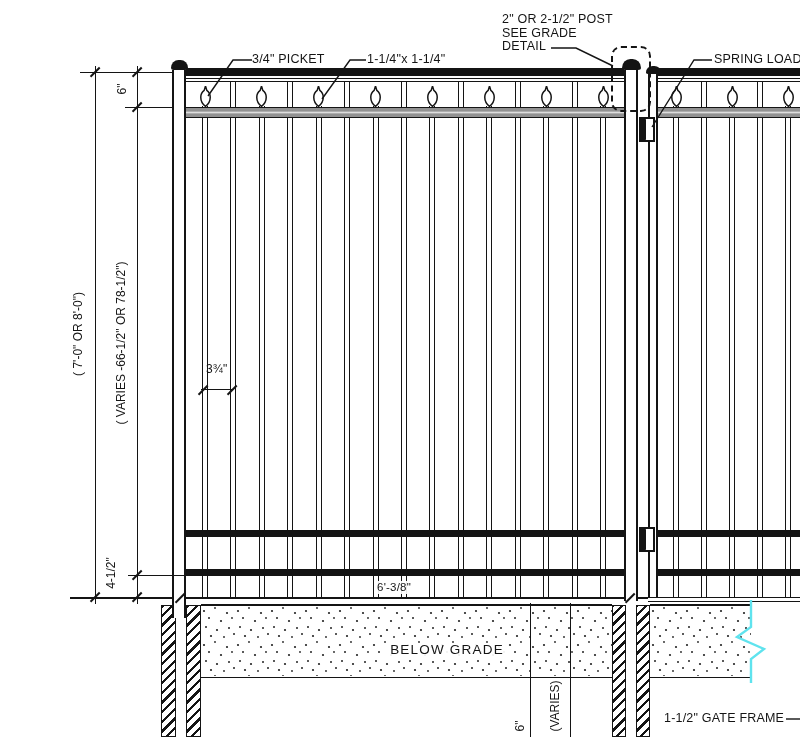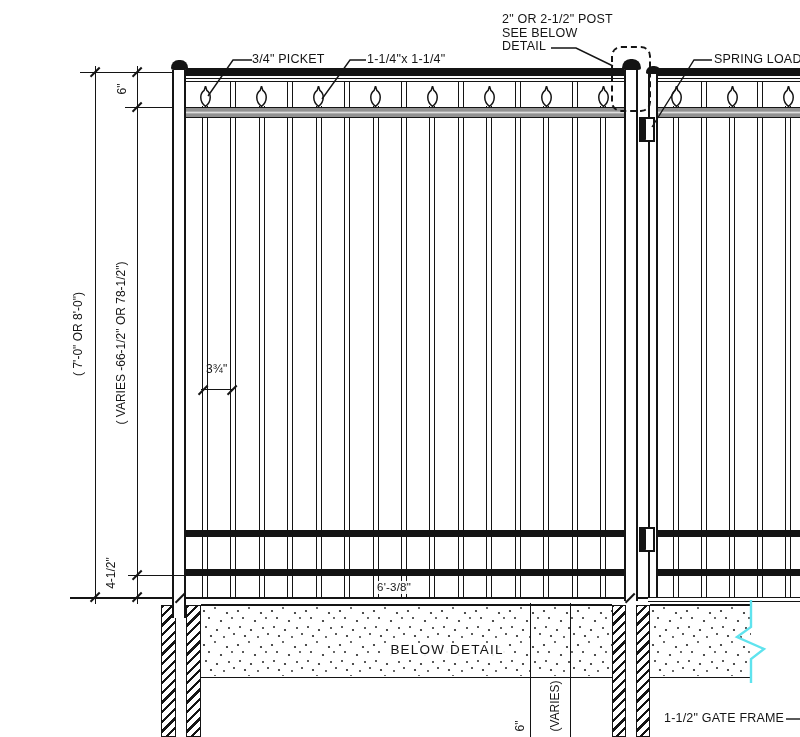--- a/index.html
+++ b/index.html
@@ -127,28 +127,28 @@
     <path d="M712 60 L694 60 L652 127" stroke="#141414" stroke-width="1.4" fill="none"></path>
     <path d="M786 719 L800 719" stroke="#141414" stroke-width="1.4" fill="none"></path>
     <polyline points="751,600 751,627 737,637 764,649 751,659 751,683" fill="none" stroke-width="2.4" stroke="#5fe3ee"></polyline>
   </svg>
 
   <div class="txt" style="left:252px;top:53px">3/4" PICKET</div>
   <div class="txt" style="left:367px;top:53px">1-1/4"x 1-1/4"</div>
 
   <div class="txt" style="left:502px;top:13px">
     <div>2" OR 2-1/2" POST</div>
-    <div>SEE BELOW</div>
+    <div>SEE GRADE</div>
     <div>DETAIL</div>
   </div>
 
   <div class="txt" style="left:714px;top:53px">SPRING LOAD</div>
   <div class="txt" style="left:664px;top:712px">1-1/2" GATE FRAME</div>
 
-  <div class="txt whitebg" style="left:447px;top:643px;transform:translateX(-50%);font-size:13.5px;letter-spacing:1.2px">BELOW DETAIL</div>
+  <div class="txt whitebg" style="left:447px;top:643px;transform:translateX(-50%);font-size:13.5px;letter-spacing:1.2px">BELOW GRADE</div>
 
   <div class="txt whitebg" style="left:394px;top:580.5px;transform:translateX(-50%);font-size:11.5px">6'-3/8"</div>
 
   <div class="txt" style="left:206px;top:363px;font-size:12px">3¾"</div>
 
   <div class="vtxt" style="left:78px;top:334px">( 7'-0" OR 8'-0")</div>
   <div class="vtxt" style="left:121px;top:343px">( VARIES -66-1/2" OR 78-1/2")</div>
   <div class="vtxt" style="left:122px;top:89px">6"</div>
   <div class="vtxt" style="left:111px;top:573px">4-1/2"</div>
   <div class="vtxt" style="left:520px;top:726px">6"</div>

